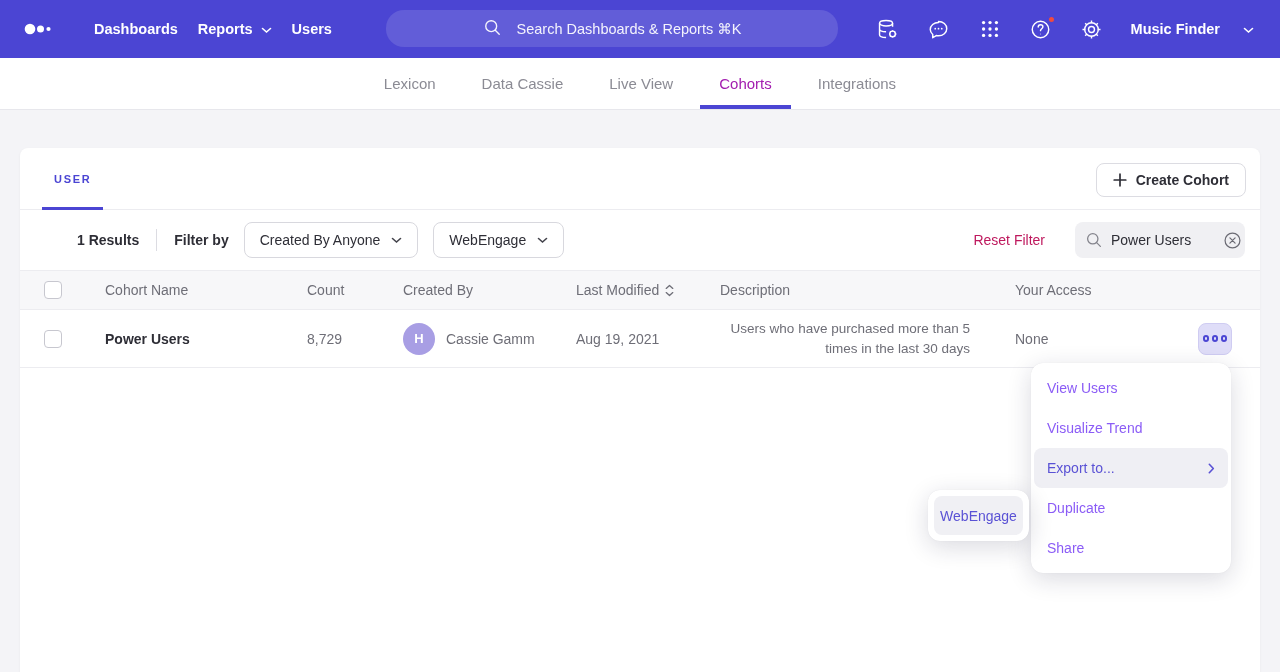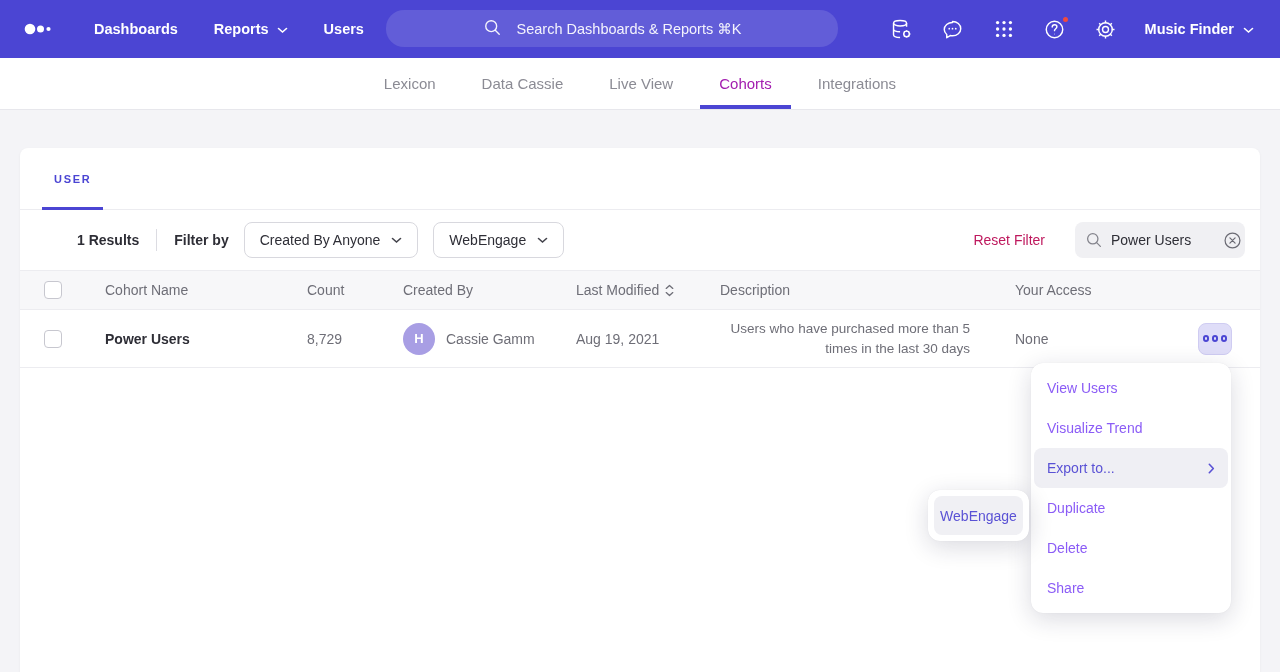--- a/index.html
+++ b/index.html
@@ -7,31 +7,31 @@
   body {
     font-family: "Liberation Sans", sans-serif;
     background:#f4f4f7;
     position:relative;
     overflow:hidden;
     color:#2e2e36;
   }
   
   .topnav { height:58px; background:#4b45d3; display:flex; align-items:center; color:#fff; position:relative; }
   .logo { margin-left:24px; display:flex; align-items:center; cursor:pointer; }
-  .nav-left { display:flex; align-items:center; gap:36px; margin-left:34px; }
+  .nav-left { display:flex; align-items:center; gap:20px; margin-left:34px; }
   .nav-item { font-size:14.5px; font-weight:600; display:flex; align-items:center; gap:8px; cursor:pointer; }
   .nav-search {
     position:absolute; left:386px; top:10px; width:452px; height:37px;
     background:rgba(255,255,255,0.13); border-radius:18px;
     display:flex; align-items:center; justify-content:center; gap:15px;
     color:rgba(255,255,255,0.93); font-size:14.5px; cursor:text;
   }
   .nav-right { margin-left:auto; display:flex; align-items:center; gap:27px; margin-right:26px; }
   .icon-btn { display:flex; align-items:center; justify-content:center; width:24px; height:24px; cursor:pointer; position:relative; }
-  .project { display:flex; align-items:flex-start; gap:9px; font-size:14.5px; font-weight:600; cursor:pointer; }
+  .project { display:flex; align-items:flex-start; gap:23px; font-size:14.5px; font-weight:600; cursor:pointer; }
   
   .tabbar { height:52px; background:#fff; border-bottom:1px solid #e7e7ec; display:flex; justify-content:center; gap:40px; }
   .tab { font-size:15px; color:#8b8b94; display:flex; align-items:center; position:relative; cursor:pointer; padding:0 3px; }
   .tab.active { color:#a21caf; font-weight:500; }
   .tab.active::after { content:""; position:absolute; left:-16px; right:-16px; bottom:0; height:4px; background:#4b45d3; }
   
   .card { position:absolute; left:20px; top:148px; width:1240px; height:524px; background:#fff;
           border-radius:8px 8px 0 0; box-shadow:0 1px 3px rgba(20,20,40,0.05); }
   .card-head { height:62px; position:relative; border-bottom:1px solid #ececf0; }
   .user-tab { position:absolute; left:22px; top:0; height:62px; display:flex; align-items:center;
@@ -183,20 +183,28 @@
   <span class="tab">Data Cassie</span>
   <span class="tab">Live View</span>
   <span class="tab active">Cohorts</span>
   <span class="tab">Integrations</span>
 </div>
 
 <div class="card">
 
   <div class="card-head">
     <span class="user-tab">USER</span>
+    <button class="create-btn">
+      <span style="display:flex;">
+        <svg width="14" height="14" viewBox="0 0 14 14">
+            <path d="M7 1.2v11.6M1.2 7h11.6" stroke="#2e2e36" stroke-width="1.7" stroke-linecap="round"></path>
+          </svg>
+      </span>
+      <span>Create Cohort</span>
+    </button>
   </div>
 
   <div class="filterbar">
     <span class="results">1 Results</span>
     <span class="vdivider"></span>
     <span class="filter-by">Filter by</span>
     <span class="pill">
       <span>Created By Anyone</span>
       <span class="chev">
         <svg width="11" height="7" viewBox="0 0 11 7">
@@ -274,19 +282,18 @@
   <div class="menu-item">Visualize Trend</div>
   <div class="menu-item hl">
     <span>Export to...</span>
     <span class="chev-r">
       <svg width="7" height="11" viewBox="0 0 7 11">
           <path d="M1.3 1.3l4 4.2-4 4.2" stroke="#5a52d5" stroke-width="1.6" fill="none" stroke-linecap="round" stroke-linejoin="round"></path>
         </svg>
     </span>
   </div>
   <div class="menu-item">Duplicate</div>
-  <div class="menu-item">Delete</div>
   <div class="menu-item">Share</div>
 </div>
 
 <div class="submenu">
   <div class="submenu-item">WebEngage</div>
 </div>
 
 </body></html>

